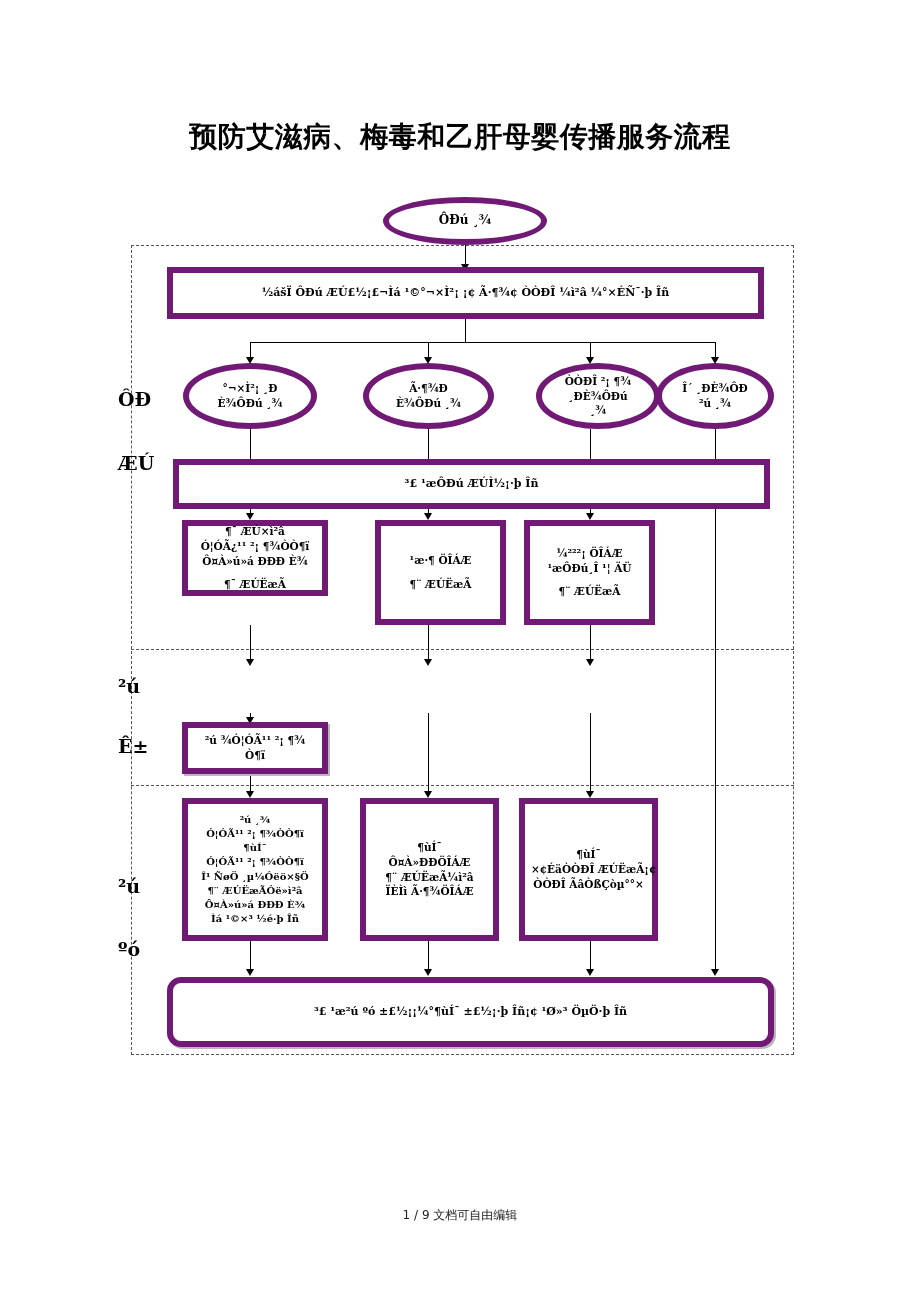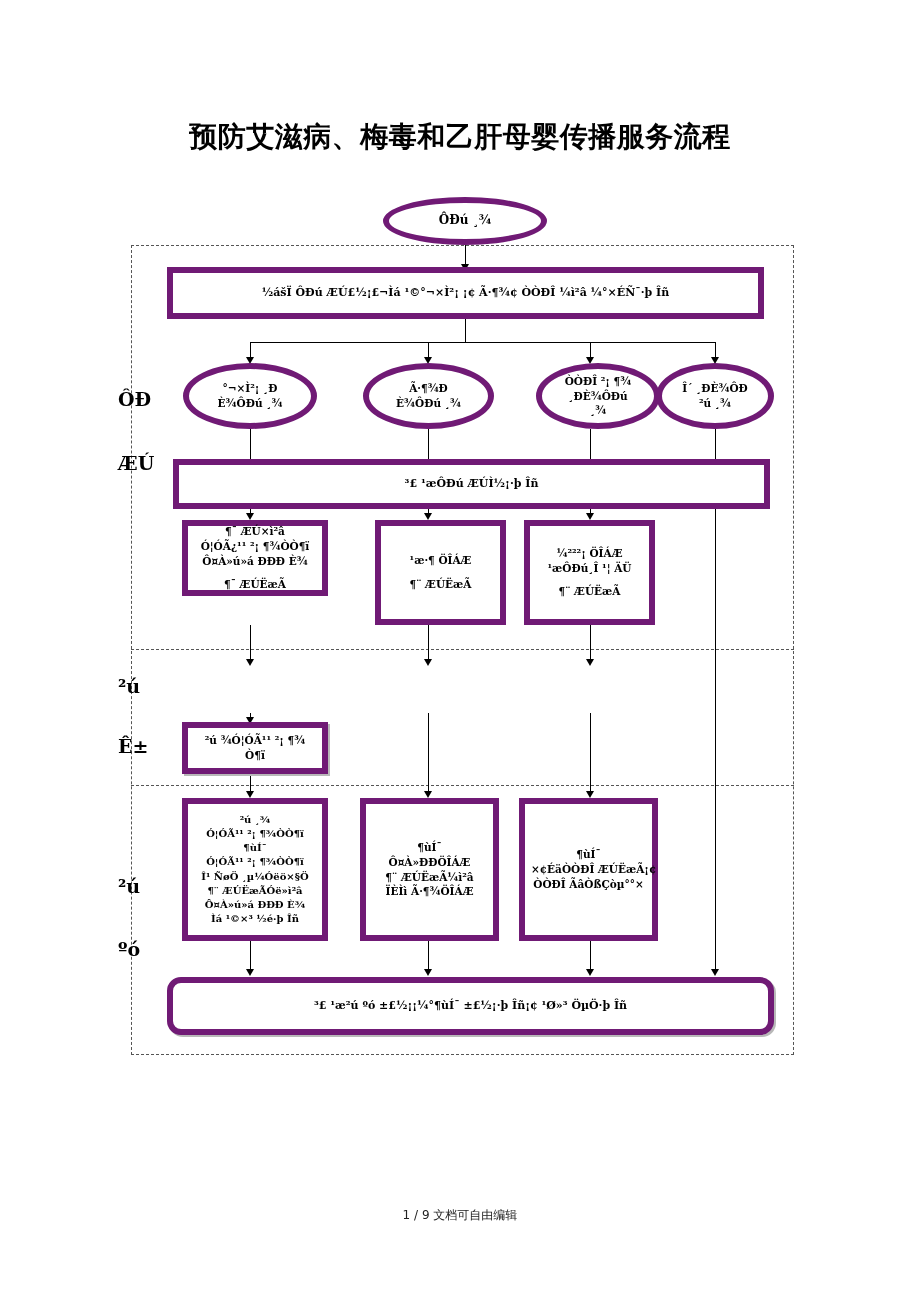--- a/index.html
+++ b/index.html
@@ -320,21 +320,21 @@
       </span>
     </div>
 
     <div class="vline" style="left:250px; top:941px; height:33px;"></div>
     <div class="arrow-down" style="left:246px; top:969px;"></div>
     <div class="vline" style="left:428px; top:941px; height:33px;"></div>
     <div class="arrow-down" style="left:424px; top:969px;"></div>
     <div class="vline" style="left:590px; top:941px; height:33px;"></div>
     <div class="arrow-down" style="left:586px; top:969px;"></div>
 
-    <div class="node rounded shadowed" style="left:167px; top:977px; width:607px; height:58px; font-size:11px;">
+    <div class="node rounded shadowed" style="left:167px; top:977px; width:607px; height:70px; font-size:11px;">
       <span class="txt">
         <span class="line">³£ ¹æ²ú ºó ±£½¡¡¼°¶ùÍ¯ ±£½¡·þ Îñ¡¢ ¹Ø»³ ÖµÖ·þ Îñ</span>
       </span>
     </div>
 
   </div>
 
   <div id="footer">1 / 9 文档可自由编辑</div>
 
 </div>

